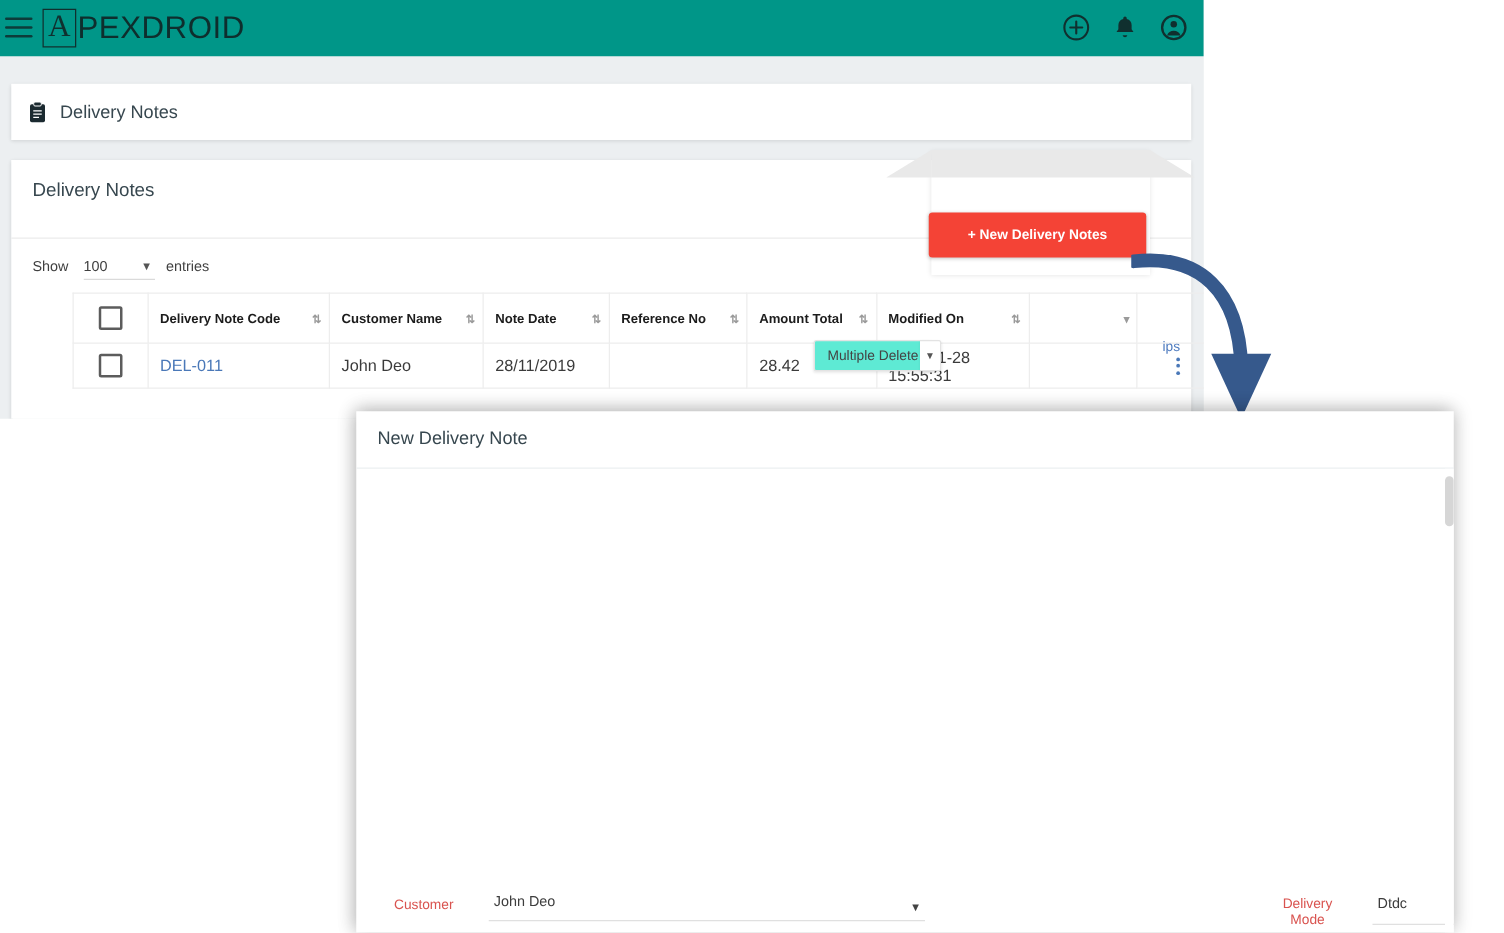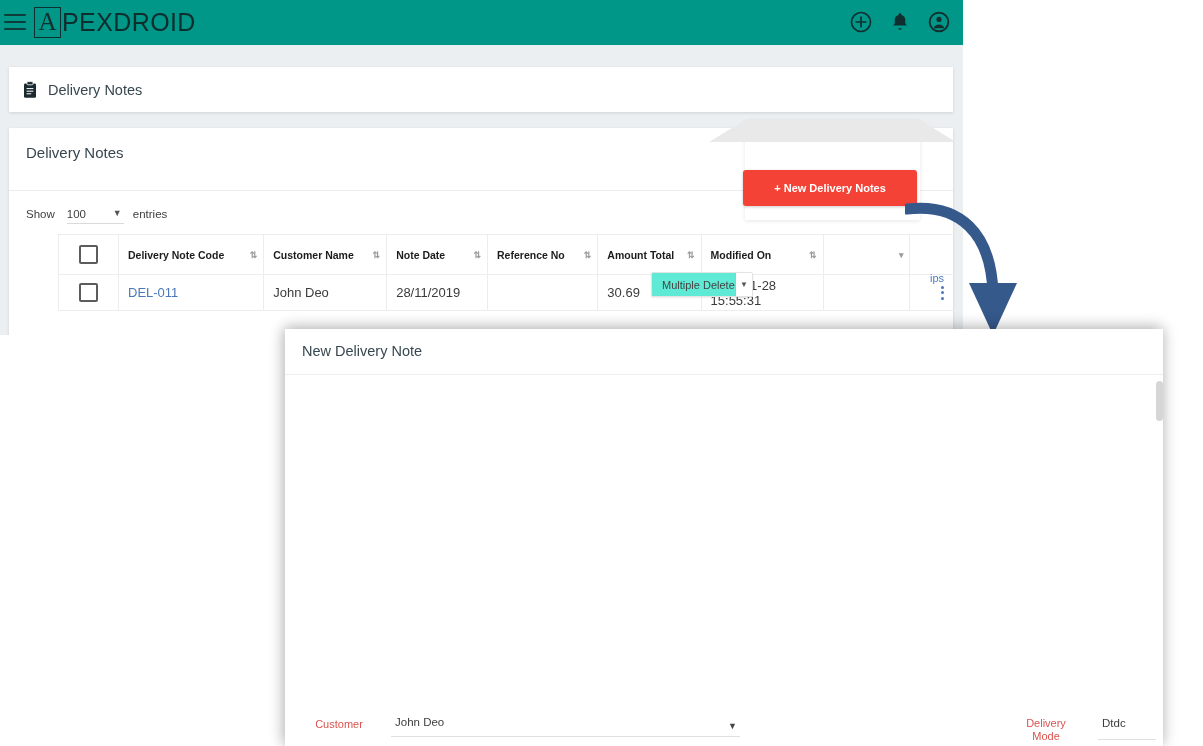--- a/index.html
+++ b/index.html
@@ -214,21 +214,21 @@
           <td>
             <span class="cpad">John Deo</span>
           </td>
           <td>
             <span class="cpad">28/11/2019</span>
           </td>
           <td>
             <span class="cpad"></span>
           </td>
           <td>
-            <span class="cpad">30.69</span>
+            <span class="cpad">28.42</span>
           </td>
           <td>
             <span class="cpad">2019-11-28 15:55:31</span>
           </td>
           <td></td>
           <td>
             <div class="kebab">
                 <i></i>
                 <i></i>
                 <i></i>

